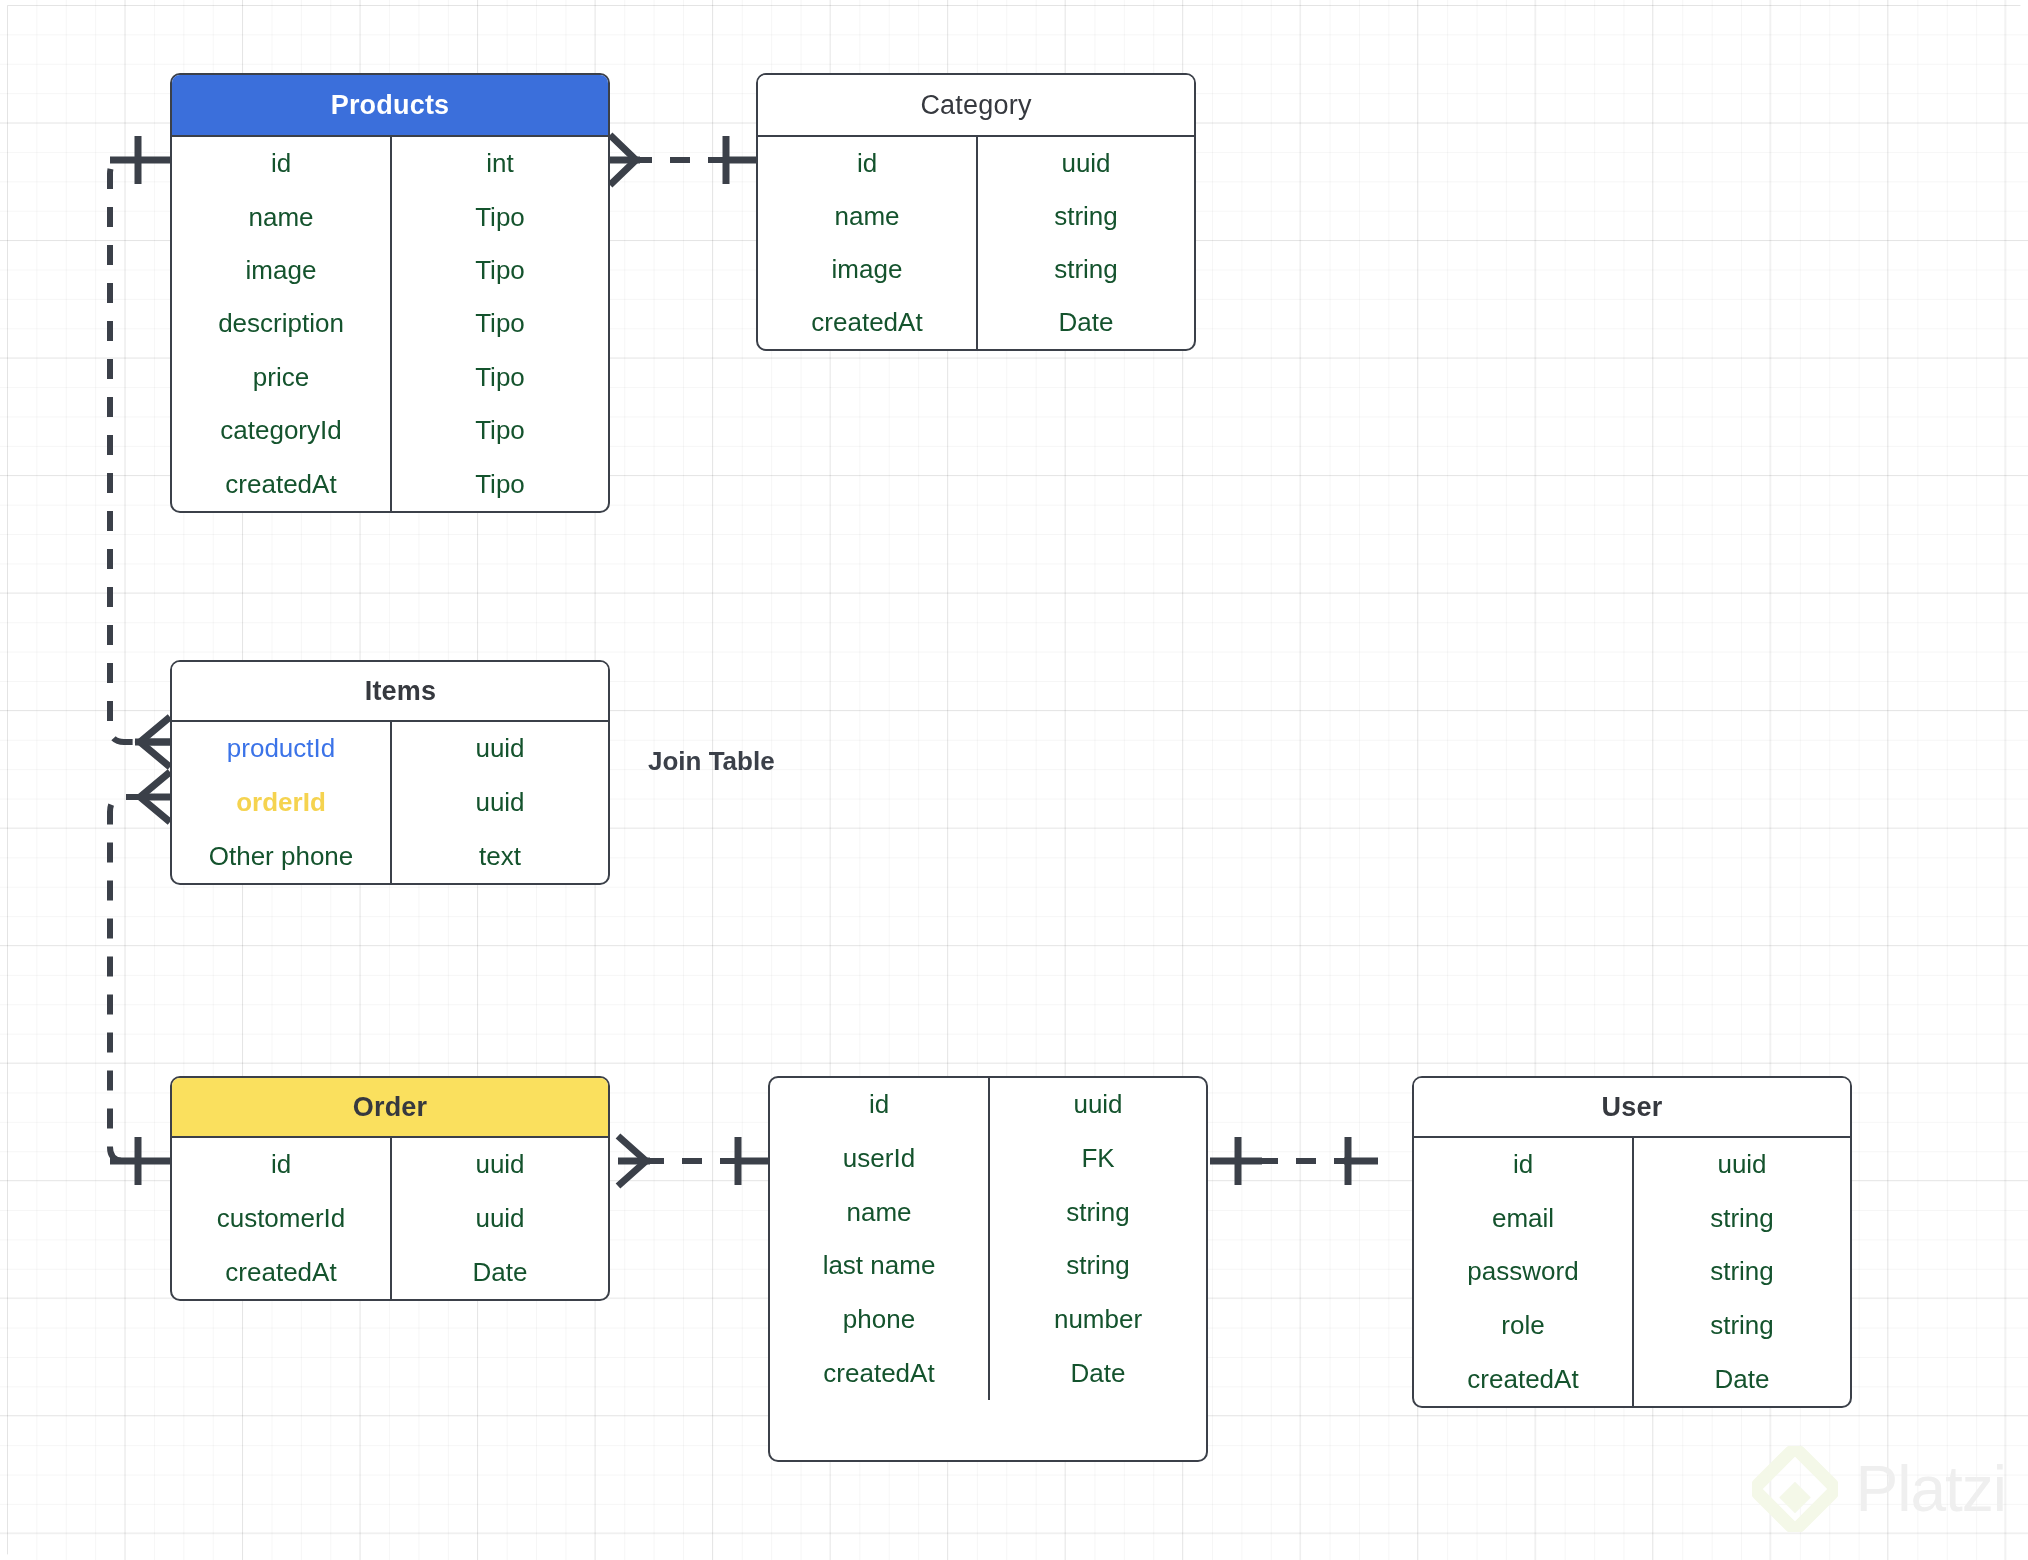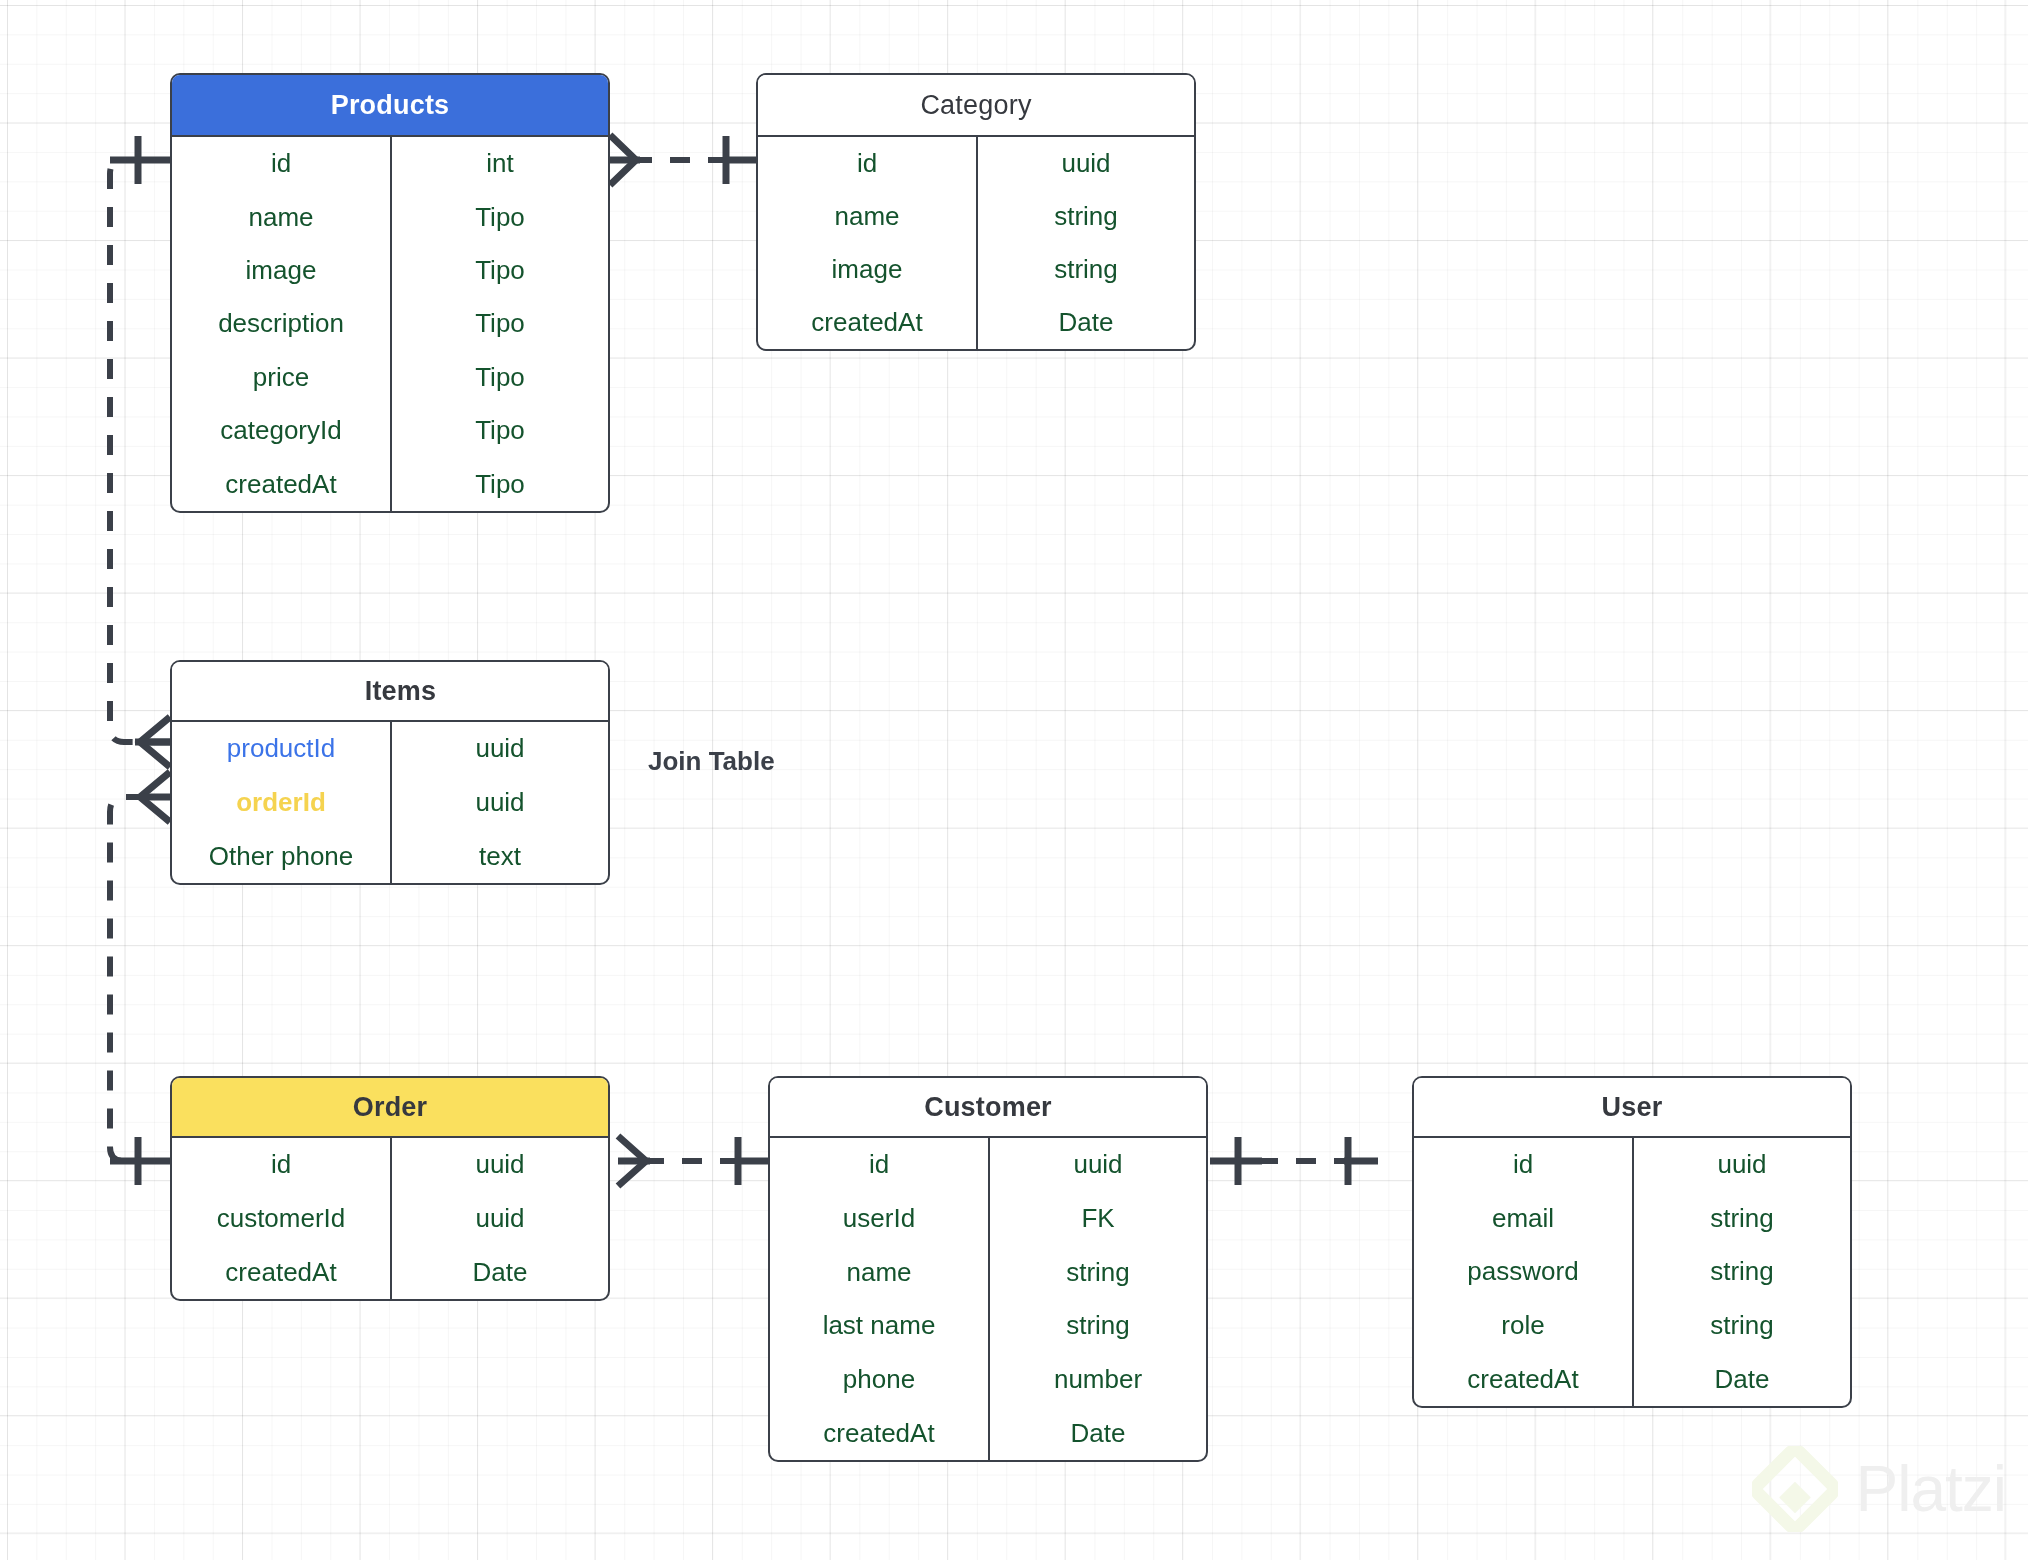--- a/index.html
+++ b/index.html
@@ -20,20 +20,21 @@
       linear-gradient(to right, rgba(0,0,0,0.075) 1px, transparent 1px),
       linear-gradient(to bottom, rgba(0,0,0,0.075) 1px, transparent 1px),
       linear-gradient(to right, rgba(0,0,0,0.035) 1px, transparent 1px),
       linear-gradient(to bottom, rgba(0,0,0,0.035) 1px, transparent 1px);
     background-size:
       117.5px 117.5px,
       117.5px 117.5px,
       29.4px 29.4px,
       29.4px 29.4px;
     background-position: 7px 5px, 7px 5px, 7px 5px, 7px 5px;
+    border-radius: 22px;
   }
 
   
   .entity {
     position: absolute;
     box-sizing: border-box;
     background: #ffffff;
     border: 2px solid #3b4049;
     border-radius: 10px;
     overflow: hidden;
@@ -247,21 +248,20 @@
       </div>
       <div class="col col-type">
         <div class="cell" style="height:54px">uuid</div>
         <div class="cell" style="height:54px">uuid</div>
         <div class="cell" style="height:54px">Date</div>
       </div>
     </div>
   </div>
 
   <div class="entity" style="left:768px; top:1076px; width:440px; height:386px;">
-    <div class="entity-header bold" style="height:60px; background:#ffffff;">Customer</div>
     <div class="entity-body" style="height:322px;">
       <div class="col col-name">
         <div class="cell" style="height:54px">id</div>
         <div class="cell" style="height:54px">userId</div>
         <div class="cell" style="height:54px">name</div>
         <div class="cell" style="height:54px">last name</div>
         <div class="cell" style="height:54px">phone</div>
         <div class="cell" style="height:54px">createdAt</div>
       </div>
       <div class="col col-type">

